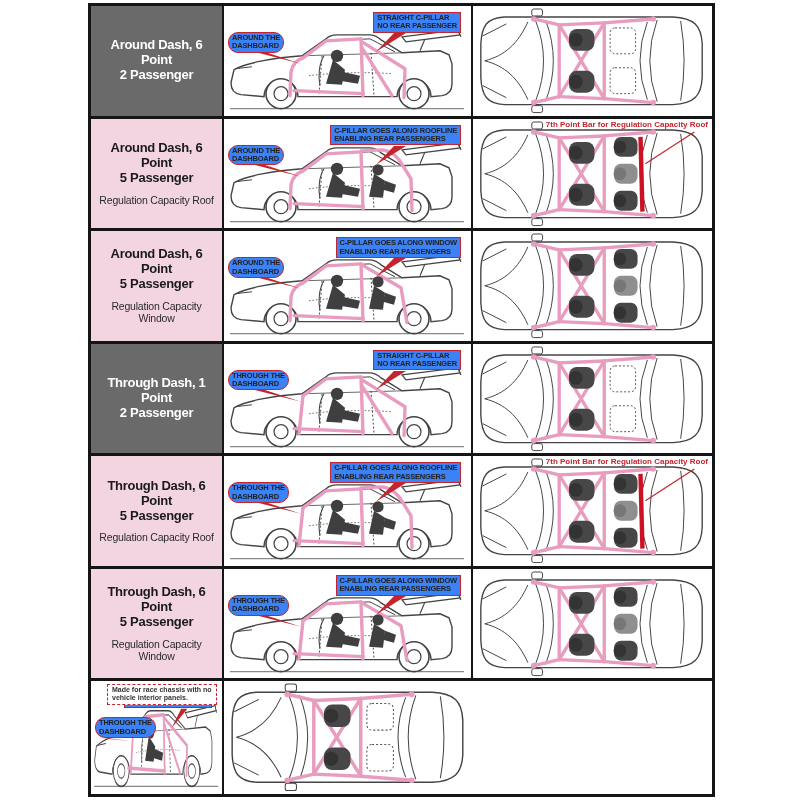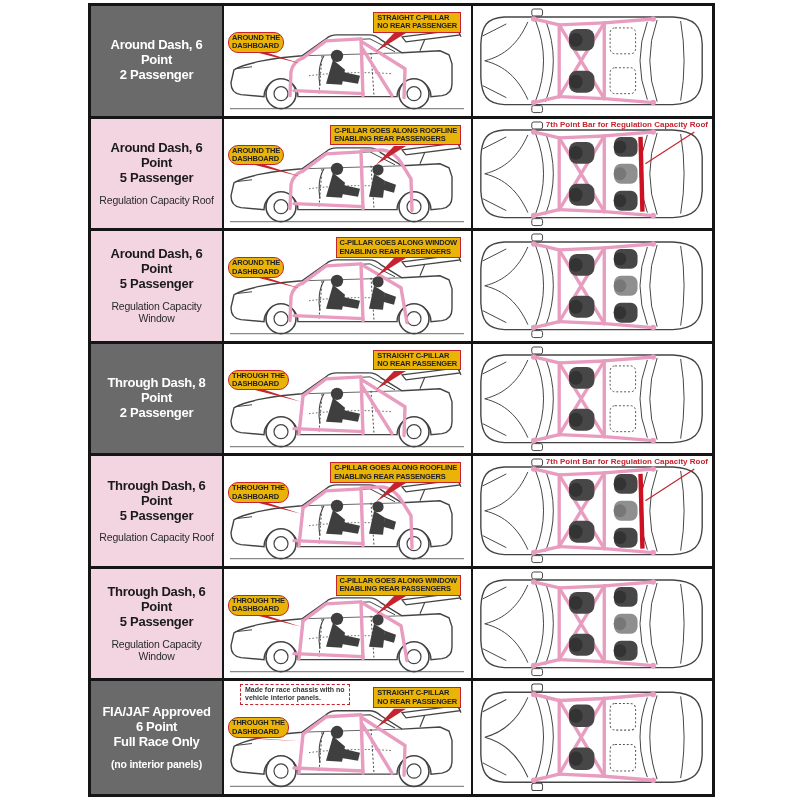--- a/index.html
+++ b/index.html
@@ -35,21 +35,21 @@
   .variant-roofline .cage-roofline{display:inline;}
   .variant-window .cage-window{display:inline;}
   .has-rear .rear-figure{display:inline;}
   .has-rear .side-rear{display:inline;}
   .has-rear .rear-seats-dotted{display:none;}
   .has-redbar .redbar{display:inline;}
   .redbar-label{display:none; position:absolute; top:1px; right:4px; font-size:8px; font-weight:700;
                 color:var(--red); white-space:nowrap; z-index:3;}
   .has-redbar .redbar-label{display:block;margin-left:14px;}
   
-  .callout{position:absolute; background:#eab308; border:1.5px solid var(--red); color:#222;
+  .callout{position:absolute; background:#3b82f6; border:1.5px solid var(--red); color:#222;
            font-size:7.5px; font-weight:700; line-height:1.12; padding:1px 3px; z-index:2;
            letter-spacing:-0.2px; white-space:nowrap;}
   .dash-callout{left:4px; top:26px;border-radius:10px;}
   .has-note .dash-callout{top:36px;}
   .cpillar-callout{top:6px; right:10px;}
   .note-box{display:none; position:absolute; left:16px; top:3px; border:1.5px dashed var(--red);
             color:#333; font-size:7px; font-weight:700; line-height:1.15; padding:1px 4px; z-index:2;
             white-space:nowrap; background:#fff;}
   .has-note .note-box{display:block;}
   .has-note .leader-dash-note{display:inline;}
@@ -419,21 +419,21 @@
           <line x1="171" y1="18" x2="173" y2="93" stroke="var(--redbar)" stroke-width="4.5"></line>
           <line x1="226" y1="13" x2="176" y2="45" stroke="var(--red)" stroke-width="1.2"></line>
         </g>
       </svg>
 
     </div>
   </div>
 
   <div class="row label-gray dash-through variant-straight">
     <div class="cell label-cell">
-      <div class="label-line">Through Dash, 8 Point</div>
+      <div class="label-line">Through Dash, 1 Point</div>
       <div class="label-line">2 Passenger</div>
 
     </div>
 
     <div class="cell side-cell">
       <svg viewBox="0 0 247 110" preserveAspectRatio="none">
 
         <line x1="6" y1="103" x2="240" y2="103" stroke="#888" stroke-width="1.4"></line>
 
         <path d="M10,64 C22,57 50,52 78,50 L102,33 C105,30 109,29 113,29 L145,29 C150,29 154,31 157,34 L178,47 L216,45 L225,49 L228,58 L228,78 C228,86 224,89 218,90 L207,91 A17,17 0 0 0 173,91 L74,91 A17,17 0 0 0 40,91 L17,89 C10,88 7,84 7,77 L10,64 Z" fill="#fff" stroke="var(--line)" stroke-width="1.4"></path>
@@ -783,26 +783,20 @@
         <g class="redbar">
           <line x1="171" y1="18" x2="173" y2="93" stroke="var(--redbar)" stroke-width="4.5"></line>
           <line x1="226" y1="13" x2="176" y2="45" stroke="var(--red)" stroke-width="1.2"></line>
         </g>
       </svg>
 
     </div>
   </div>
 
   <div class="row label-gray dash-through variant-straight has-note">
-    <div class="cell label-cell">
-      <div class="label-line">FIA/JAF Approved</div>
-      <div class="label-line">6 Point</div>
-      <div class="label-line">Full Race Only</div>
-      <div class="label-sub">(no interior panels)</div>
-    </div>
 
     <div class="cell side-cell">
       <svg viewBox="0 0 247 110" preserveAspectRatio="none">
 
         <line x1="6" y1="103" x2="240" y2="103" stroke="#888" stroke-width="1.4"></line>
 
         <path d="M10,64 C22,57 50,52 78,50 L102,33 C105,30 109,29 113,29 L145,29 C150,29 154,31 157,34 L178,47 L216,45 L225,49 L228,58 L228,78 C228,86 224,89 218,90 L207,91 A17,17 0 0 0 173,91 L74,91 A17,17 0 0 0 40,91 L17,89 C10,88 7,84 7,77 L10,64 Z" fill="#fff" stroke="var(--line)" stroke-width="1.4"></path>
         <path d="M80,51 L101,35 L146,33 L171,46" fill="none" stroke="var(--line)" stroke-width="1"></path>
         <line x1="78" y1="50" x2="178" y2="47" stroke="var(--line)" stroke-width="0.8"></line>
         <line x1="11" y1="63" x2="28" y2="61" stroke="var(--line)" stroke-width="1"></line>

